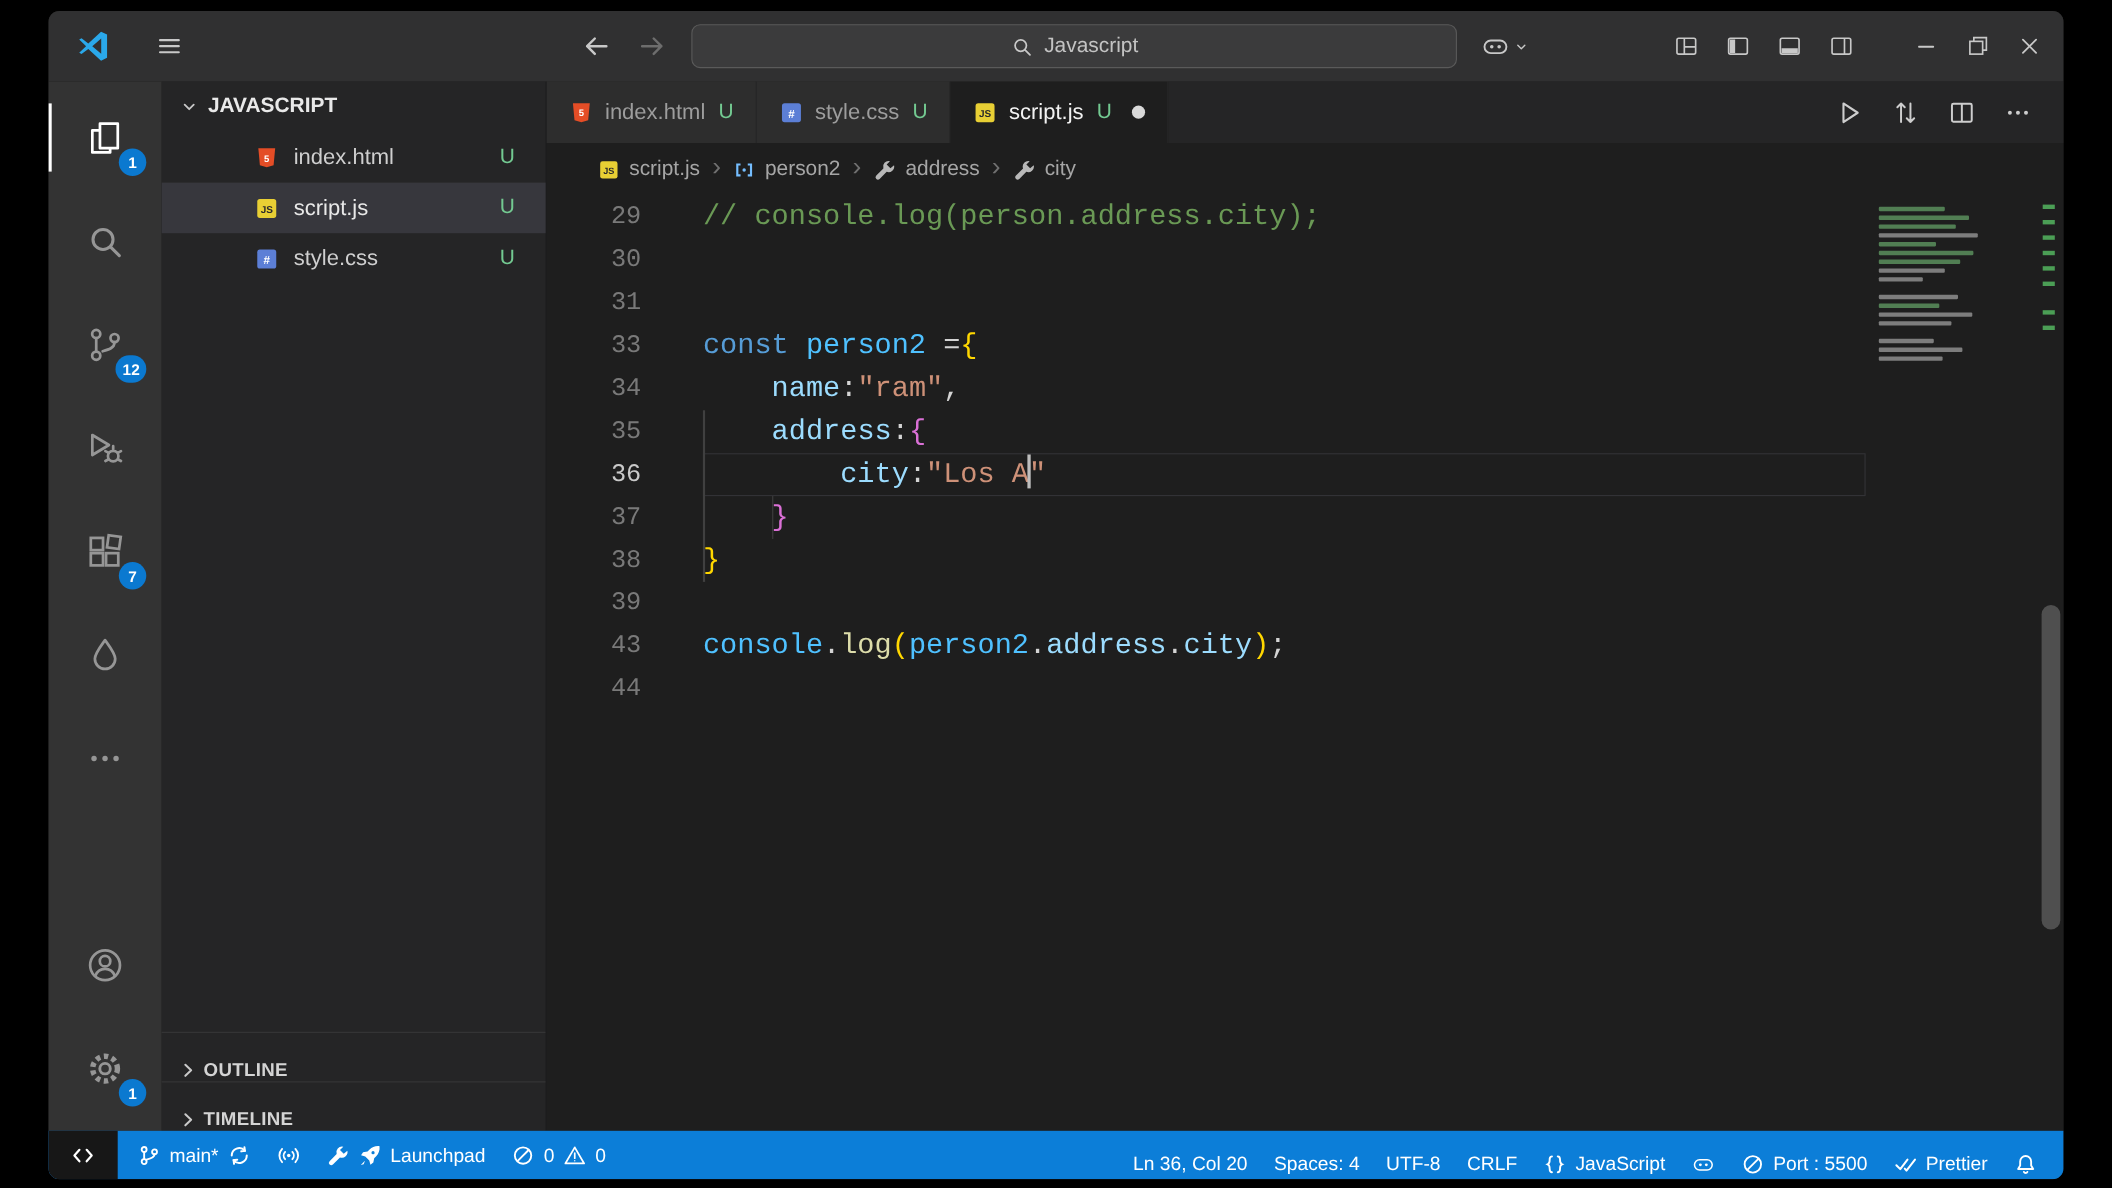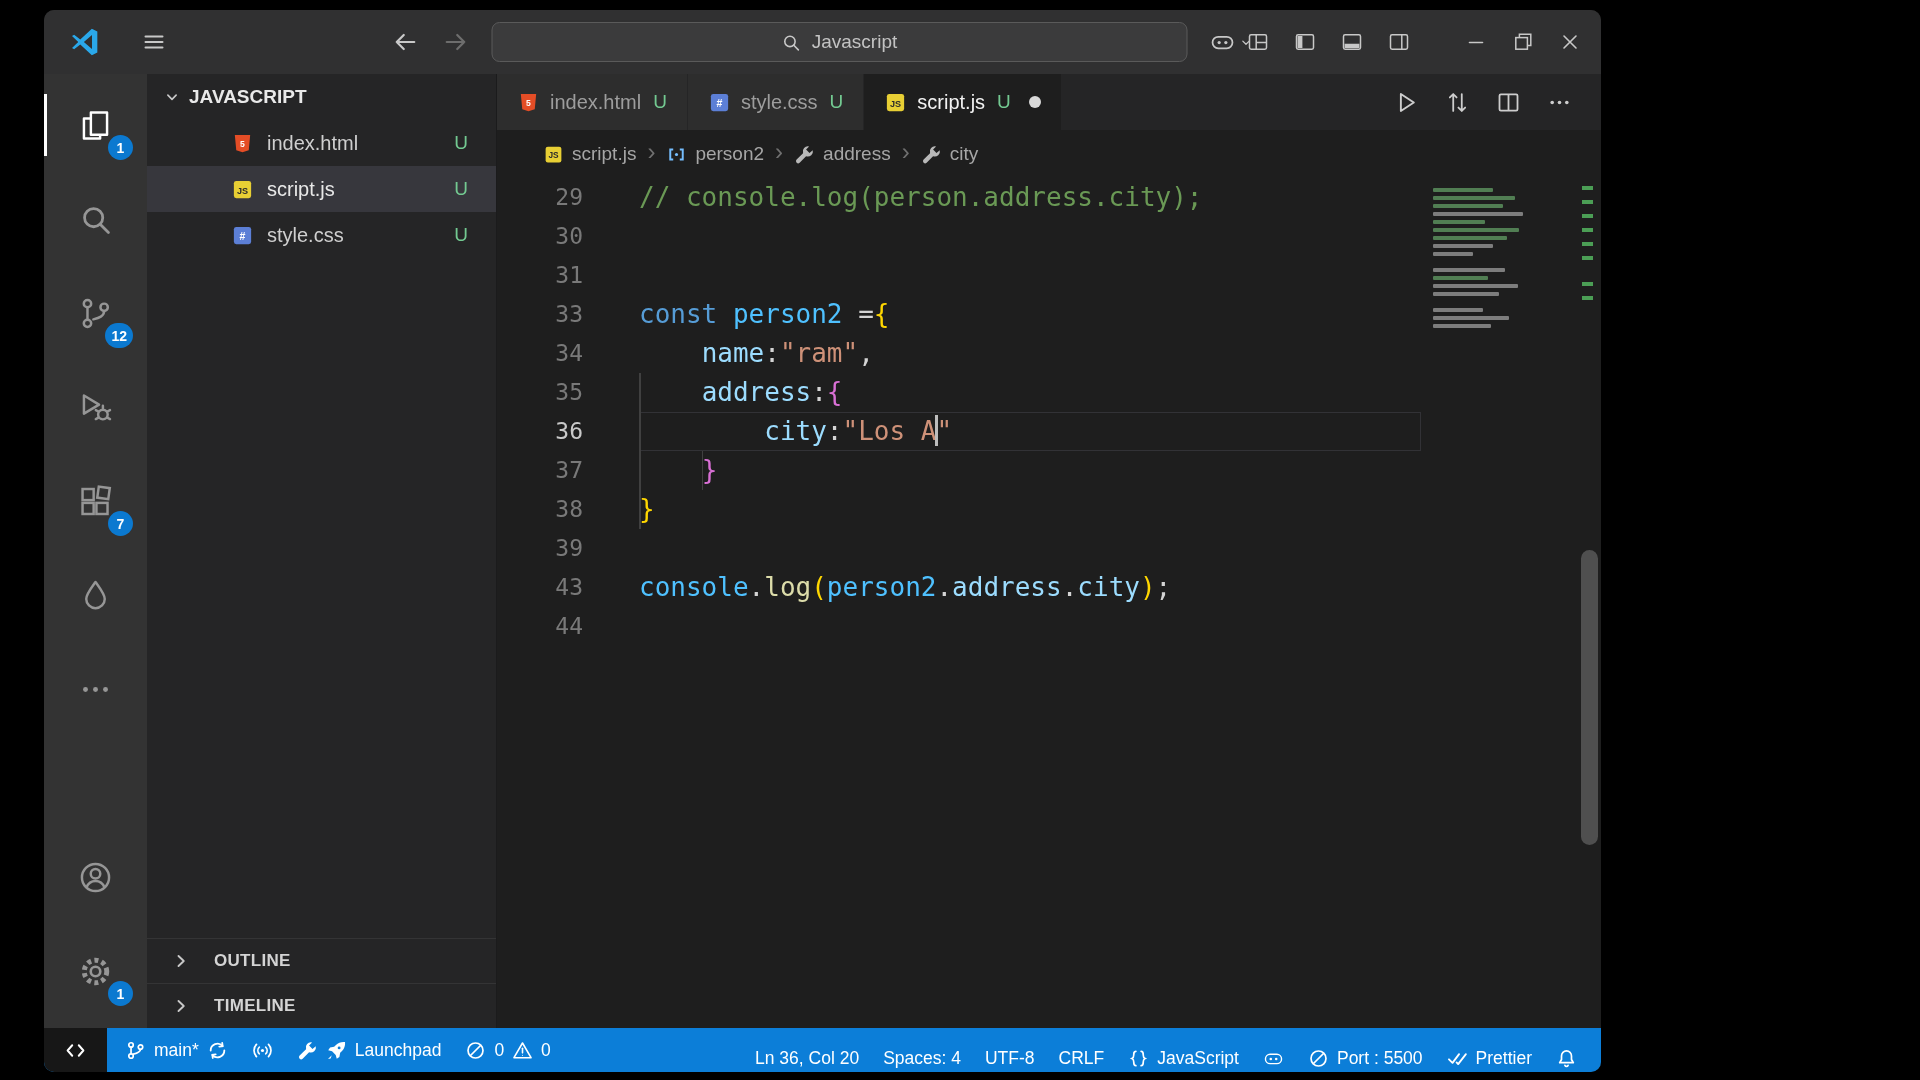--- a/index.html
+++ b/index.html
@@ -6,21 +6,21 @@
   html,body{width:1920px;height:1080px;background:#000;overflow:hidden;}
   body{font-family:"Liberation Sans",sans-serif;position:relative;}
   :root{
     --statusbar-bg:#0c7ed8;--badge-bg:#0b79d0;--git-untracked:#73c991;
     --titlebar-bg:#303031;--activitybar-bg:#333333;--sidebar-bg:#252526;
     --editor-bg:#1e1e1e;--tab-inactive-bg:#2d2d2d;--selected-row-bg:#37373d;
     --tok-comment:#6a9955;--tok-keyword:#569cd6;--tok-constvar:#4fc1ff;
     --tok-property:#9cdcfe;--tok-string:#ce9178;--tok-function:#dcdcaa;
     --tok-brace1:#ffd700;--tok-brace2:#da70d6;--tok-plain:#d4d4d4;
   }
-  .window{position:absolute;left:44px;top:10px;width:1557px;height:1062px;border-radius:10px;
+  .window{position:absolute;left:44px;top:10px;width:1832px;height:1062px;border-radius:10px;
     overflow:hidden;background:var(--editor-bg);display:flex;flex-direction:column;}
   
   .titlebar{height:64px;flex:0 0 64px;background:var(--titlebar-bg);display:flex;align-items:center;
     justify-content:space-between;padding:0 8px 0 24px;position:relative;}
   .icon{display:inline-flex;align-items:center;justify-content:center;width:26px;height:26px;color:#c8c8c8;flex-shrink:0;}
   .icon svg{width:100%;height:100%;display:block;}
   .tb-left{display:flex;align-items:center;gap:30px;}
   .logo{width:32px;height:32px;}
   .tb-center{position:absolute;left:50%;top:50%;transform:translate(-50%,-50%);display:flex;align-items:center;gap:22px;}
   .nav-arrow{width:28px;height:28px;}
@@ -53,21 +53,21 @@
   .folder-row{height:46px;flex:0 0 46px;display:flex;align-items:center;gap:6px;padding-left:14px;
     font-size:19px;font-weight:700;color:#e9e9e9;cursor:pointer;}
   .folder-row .icon{width:22px;height:22px;}
   .file-row{height:46px;flex:0 0 46px;display:flex;align-items:center;gap:13px;padding-left:84px;
     font-size:20px;color:#cfcfcf;cursor:pointer;position:relative;}
   .file-row.selected{background:var(--selected-row-bg);color:#e8e8e8;}
   .file-row .icon,.tab .icon{width:23px;height:23px;}
   .git-status{color:var(--git-untracked);font-size:19px;}
   .file-row .git-status{margin-left:auto;margin-right:28px;}
   .sb-bottom{margin-top:auto;}
-  .panel-row{height:45px;display:flex;align-items:center;gap:23px;padding-left:24px;font-size:17px;
+  .panel-row{height:45px;display:flex;align-items:flex-end;gap:4px;padding-left:14px;font-size:17px;
     font-weight:700;color:#d4d4d4;border-top:1px solid rgba(255,255,255,.07);letter-spacing:.3px;cursor:pointer;}
   .panel-row .icon{width:20px;height:20px;}
   
   .editor{flex:1;display:flex;flex-direction:column;min-width:0;background:var(--editor-bg);}
   .tabbar{height:56px;flex:0 0 56px;background:var(--sidebar-bg);display:flex;align-items:stretch;}
   .tabs{display:flex;}
   .tab{display:flex;align-items:center;gap:10px;padding:0 20px;background:var(--tab-inactive-bg);
     color:#9d9d9d;font-size:20px;border-right:1px solid #252526;cursor:pointer;}
   .tab.active{background:var(--editor-bg);color:#f2f2f2;}
   .tab .git-status{margin-left:2px;}
@@ -75,21 +75,21 @@
   .editor-actions{margin-left:auto;display:flex;align-items:center;gap:24px;padding:0 28px;}
   .editor-actions .icon{width:27px;height:27px;color:#cdcdcd;cursor:pointer;}
   .breadcrumb{height:48px;flex:0 0 48px;display:flex;align-items:center;gap:8px;padding-left:46px;
     font-size:19px;color:#a6a6a6;}
   .bc-item{display:flex;align-items:center;gap:8px;cursor:pointer;}
   .bc-item .icon{width:21px;height:21px;}
   .bc-sep{color:#707070;font-size:24px;margin:0 3px;padding-bottom:4px;}
   
   .code-area{flex:1;position:relative;overflow:hidden;font-family:"DejaVu Sans Mono",monospace;font-size:26px;}
   .code-lines{position:absolute;inset:0;}
-  .code-line{display:flex;height:39px;line-height:39px;position:relative;}
+  .code-line{display:flex;height:39px;line-height:39px;position:relative;font-family:Liberation Mono, monospace;}
   .gutter{width:142px;flex:0 0 142px;padding-right:56px;text-align:right;color:#797979;font-size:23px;}
   .line-content{white-space:pre;color:var(--tok-plain);}
   .code-line.current .gutter{color:#c9c9c9;}
   .code-line.current::after{content:'';position:absolute;left:142px;right:180px;top:0;bottom:0;
     border:1.6px solid #323236;pointer-events:none;}
   .tok-comment{color:var(--tok-comment);} .tok-keyword{color:var(--tok-keyword);}
   .tok-constvar{color:var(--tok-constvar);} .tok-property{color:var(--tok-property);}
   .tok-string{color:var(--tok-string);} .tok-function{color:var(--tok-function);}
   .tok-brace1{color:var(--tok-brace1);} .tok-brace2{color:var(--tok-brace2);}
   .tok-plain{color:var(--tok-plain);}

